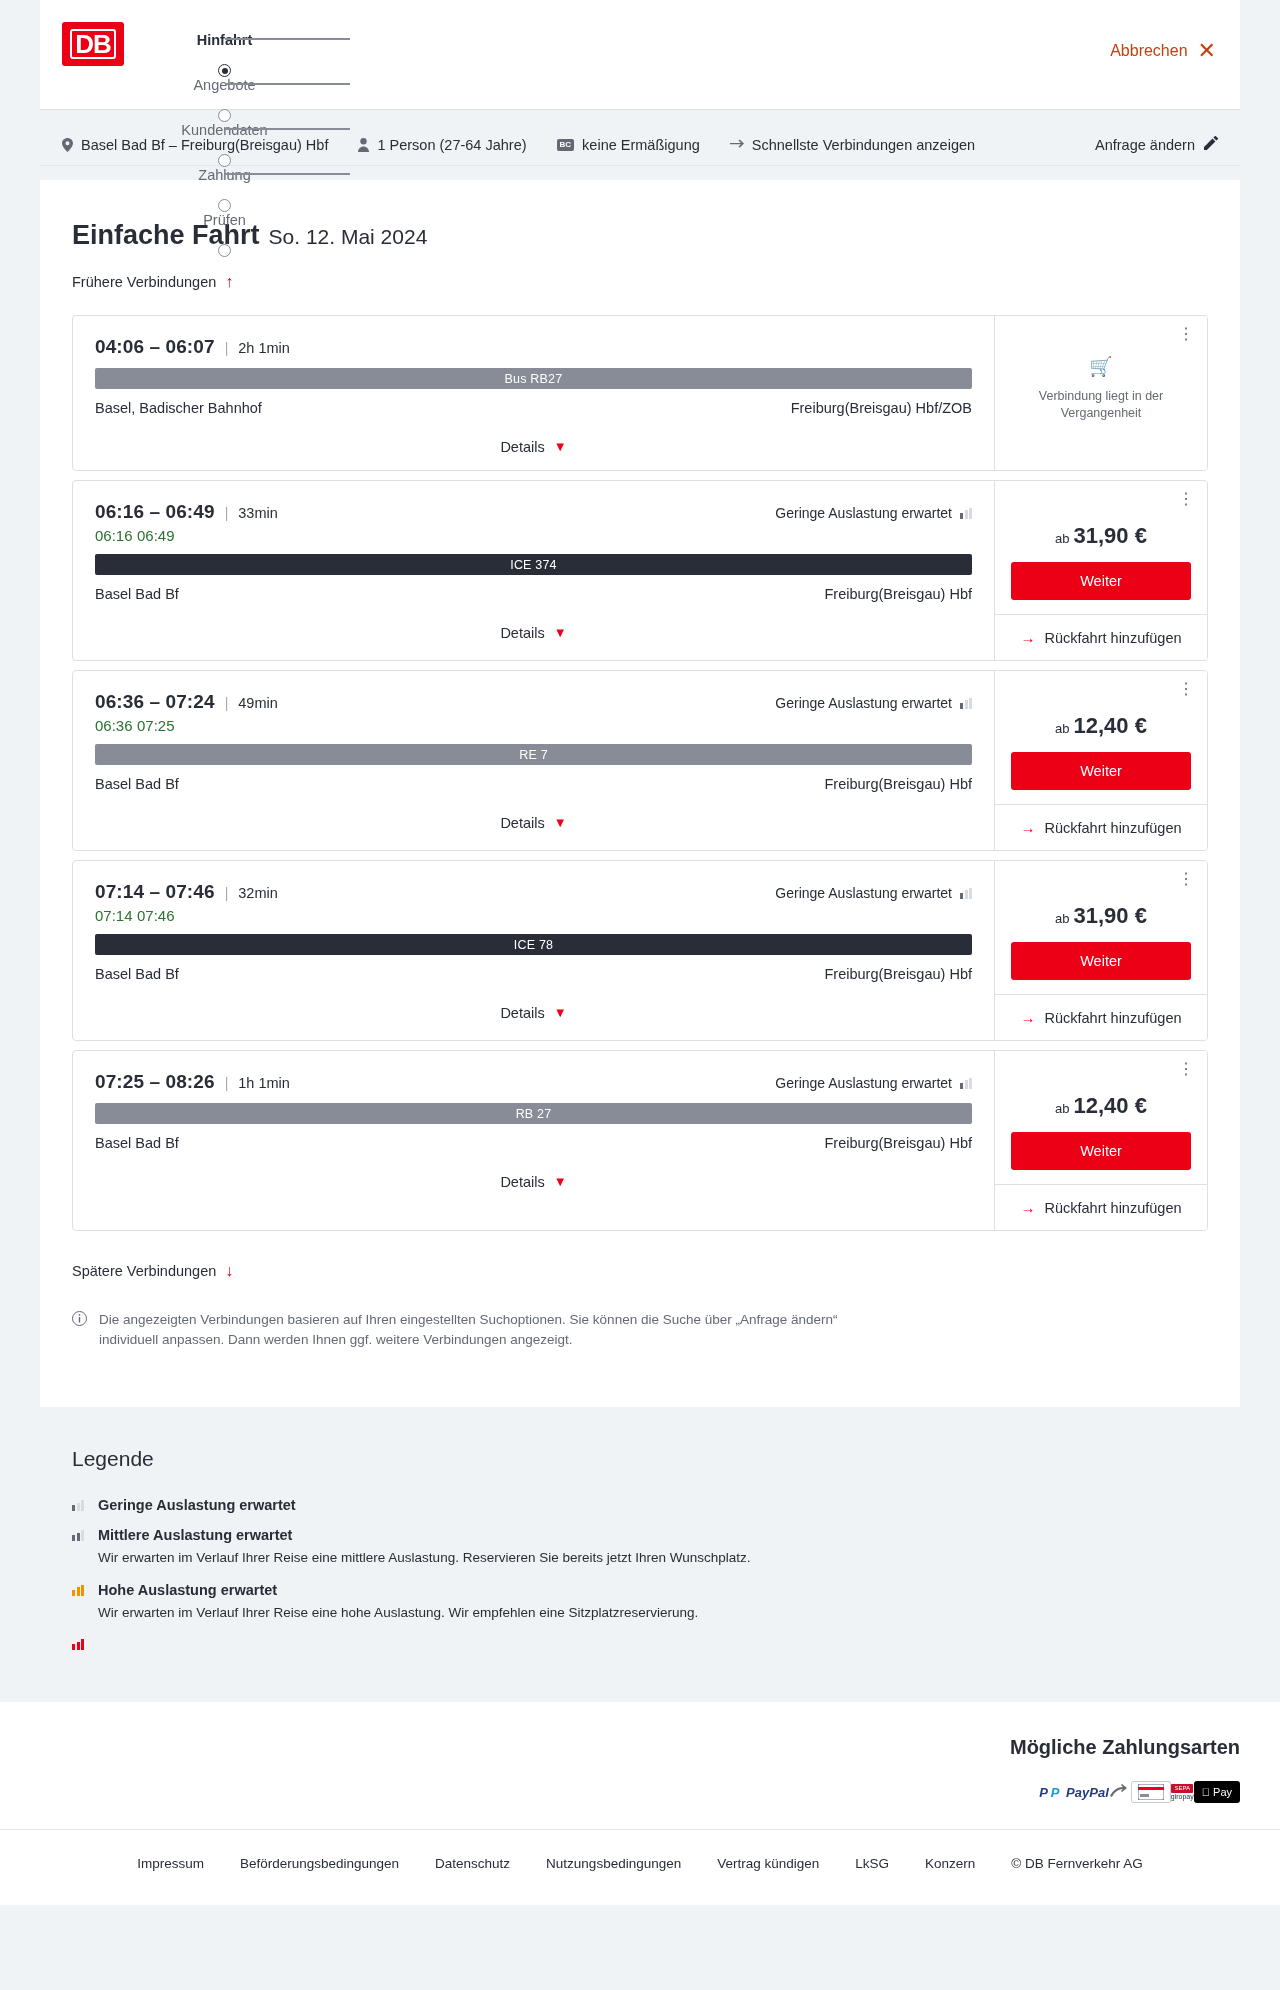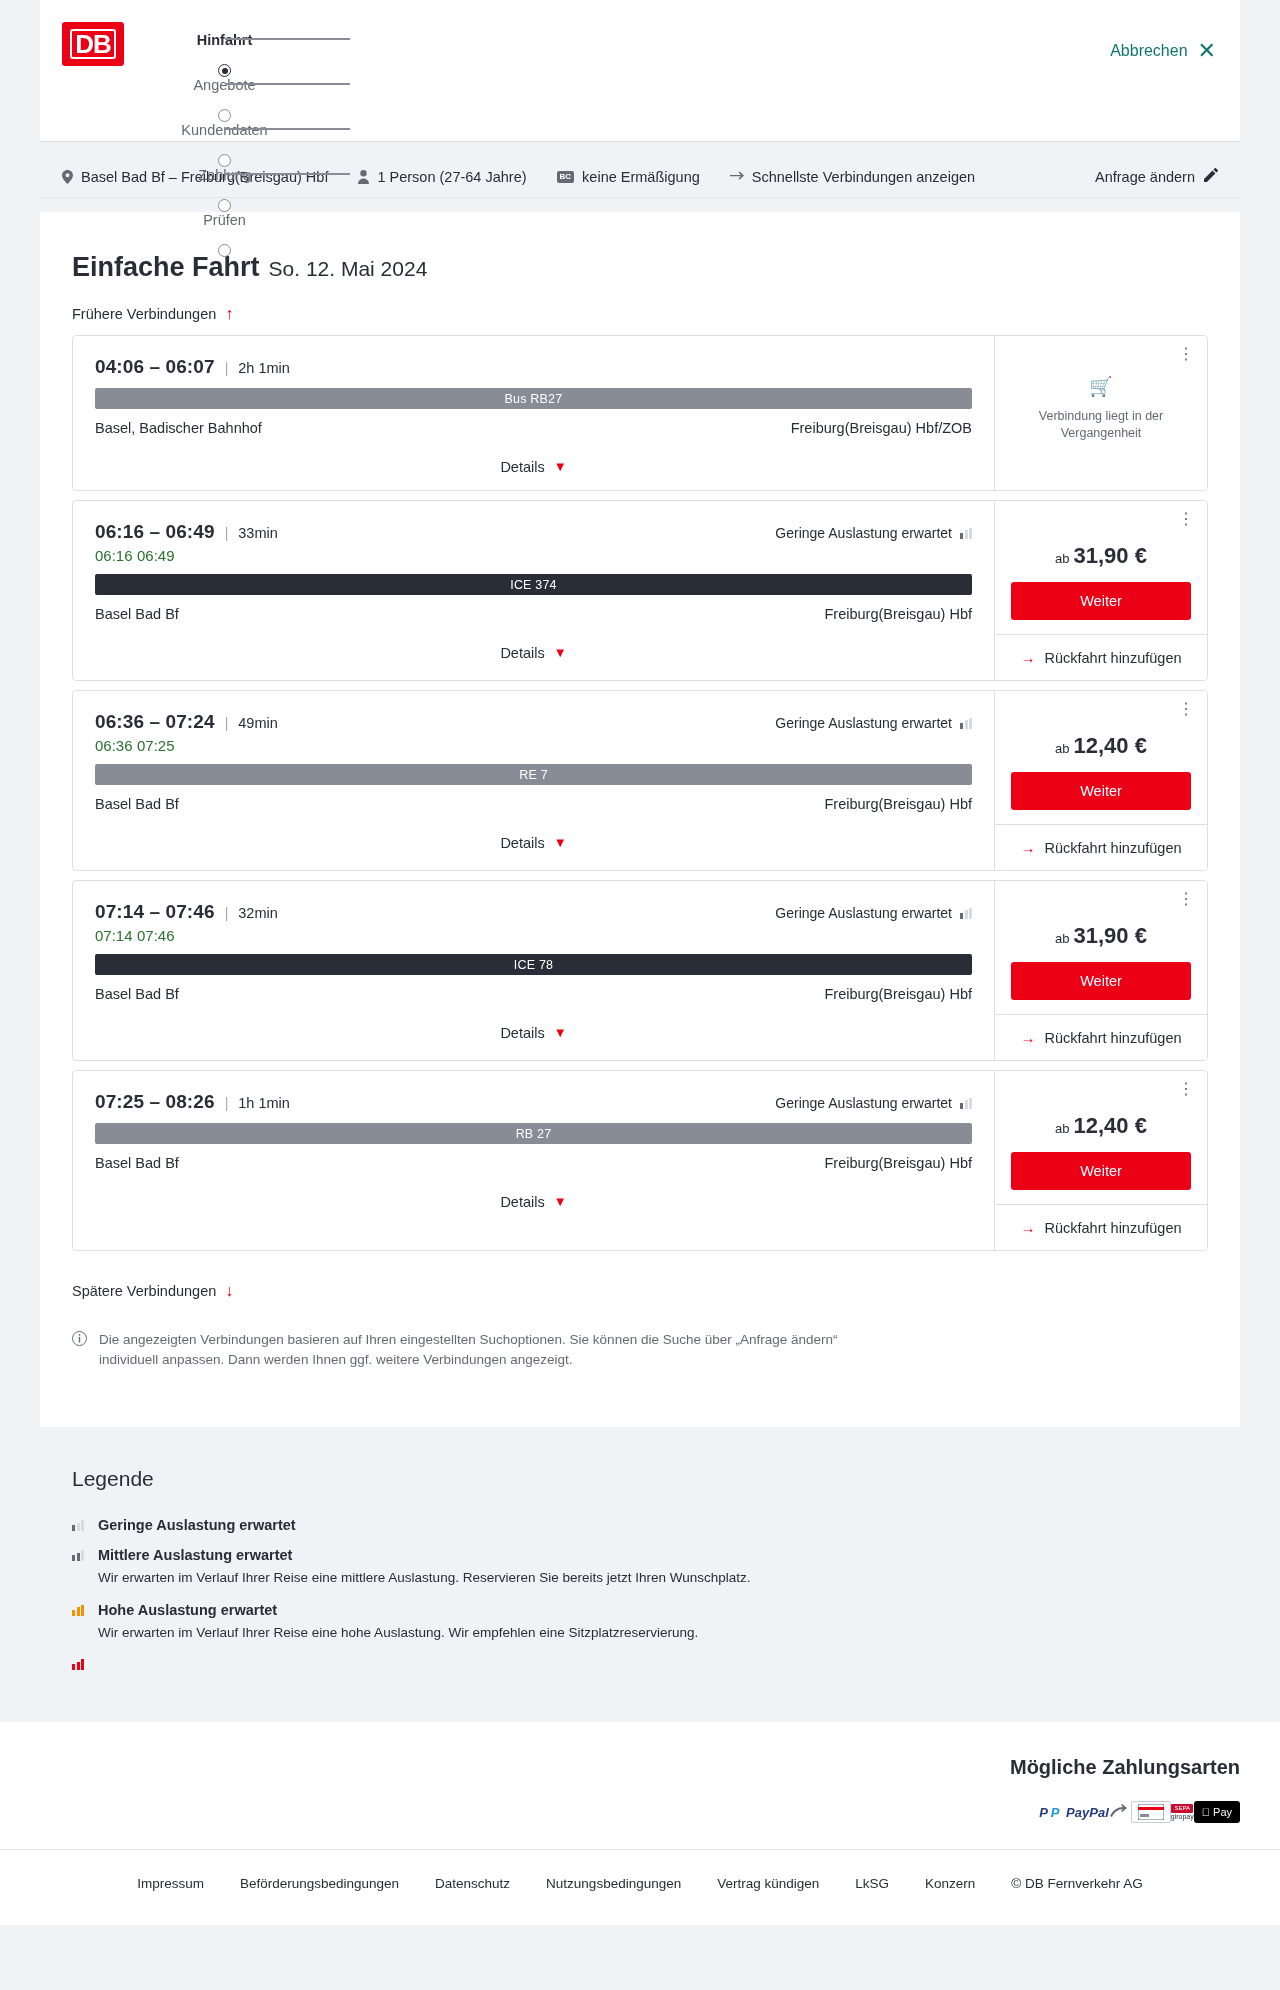--- a/index.html
+++ b/index.html
@@ -16,21 +16,21 @@
 
   
   .header {
     background: #fff;
     margin: 0 40px;
     border-bottom: 1px solid #dcdfe3;
     display: flex;
     align-items: flex-start;
     padding: 14px 38px 10px 22px;
     position: relative;
-    height: 142px;
+    height: 110px;
   }
   .db-logo {
     width: 62px; height: 44px;
     background: #ec0016;
     border-radius: 3px;
     display: flex; align-items: center; justify-content: center;
     margin-top: 8px;
   }
   .db-logo span {
     color: #fff; font-weight: bold; font-size: 26px;
@@ -90,21 +90,21 @@
   }
   .step:last-child .step-line { display: none; }
   .cancel-btn {
     position: absolute;
     right: 24px;
     top: 40px;
     display: flex;
     align-items: center;
     gap: 10px;
     font-size: 16px;
-    color: #0f766e;
+    color: #c2410c;
     cursor: pointer;
   }
   .cancel-x {
     font-size: 22px;
     line-height: 1;
     font-weight: 300;
   }
 
   
   .summary-bar {
@@ -169,21 +169,21 @@
     color: #282d37;
     margin-top: 22px;
     display: inline-flex;
     align-items: center;
     gap: 9px;
     cursor: pointer;
   }
   .arrow-up, .arrow-down { color: #ec0016; font-size: 16px; }
 
   
-  .conn-list { margin-top: 12px; }
+  .conn-list { margin-top: 24px; }
   .conn {
     display: flex;
     border: 1px solid #dcdfe3;
     border-radius: 4px;
     margin-bottom: 9px;
     background: #fff;
     overflow: hidden;
   }
   .conn-left {
     flex: 1 1 auto;

